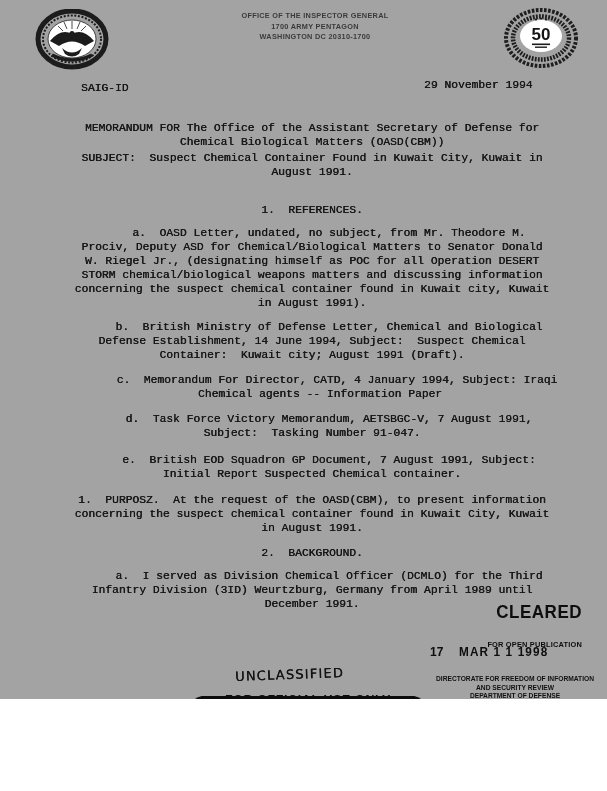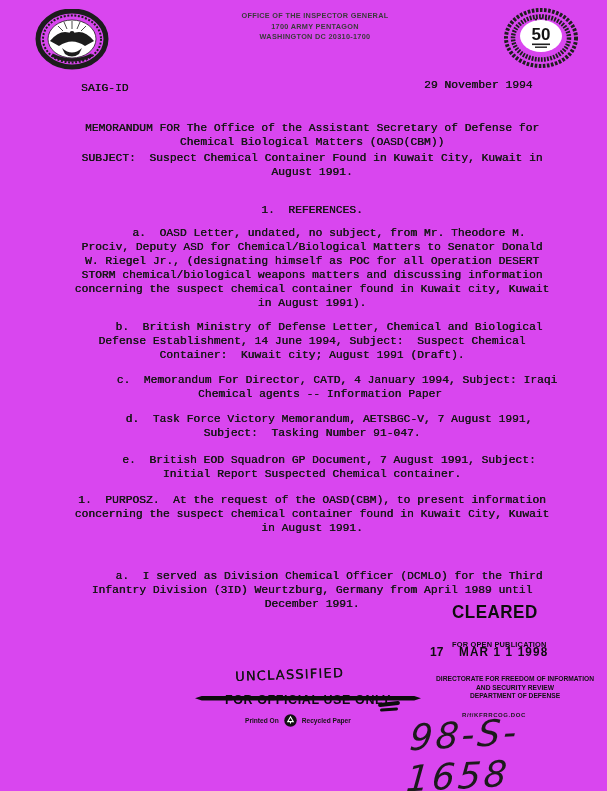--- a/index.html
+++ b/index.html
@@ -1,24 +1,24 @@
 <!DOCTYPE html>
 <html><head>
 <meta charset="utf-8">
 <style>
   html,body{margin:0;padding:0;background:#ffffff;}
-  #page{position:relative;width:607px;height:791px;background:#d946ef;overflow:hidden;
+  #page{position:relative;width:607px;height:699px;background:#a3a3a3;overflow:hidden;
         font-family:"Liberation Sans",sans-serif;color:#161616;}
   .abs{position:absolute;}
   .mono{font-family:"Liberation Mono","DejaVu Sans Mono",monospace;
         font-size:11.3px;line-height:13.9px;color:#161616;white-space:pre-wrap;
         text-shadow:0.35px 0 0 #161616;text-align:center;}
   .office{width:190px;text-align:center;font-size:7.3px;line-height:10.6px;
           font-weight:bold;color:#3a3a3a;letter-spacing:0.3px;}
-  .cleared-block{width:130px;text-align:left;color:#0d0d0d;}
+  .cleared-block{width:130px;text-align:right;color:#0d0d0d;}
   .cleared-big{font-size:17px;font-weight:bold;letter-spacing:0.5px;transform:scaleY(1.05);}
   .cleared-sub{font-size:7.4px;font-weight:bold;letter-spacing:0.2px;margin-top:17px;}
   .datestamp{display:flex;align-items:baseline;gap:16px;color:#0d0d0d;}
   .datestamp .day{font-size:12px;font-weight:bold;}
   .datestamp .rest{font-size:12.5px;font-weight:bold;letter-spacing:1.2px;transform:scaleX(0.94);transform-origin:left;}
   .directorate{width:184px;text-align:center;font-size:6.8px;line-height:8.6px;
                font-weight:bold;color:#101010;transform:scaleX(0.98);}
   .docref{font-size:6px;font-weight:bold;letter-spacing:0.6px;color:#181818;}
   .handwriting-big{font-family:"DejaVu Sans",sans-serif;font-style:italic;font-size:36px;
                    letter-spacing:3px;color:#1b1b1b;transform:rotate(-3deg) skewX(-8deg);}
@@ -94,20 +94,21 @@
 Container:  Kuwait city; August 1991 (Draft).</div>
   <div class="abs mono" style="left:62px;top:374px;width:500px;margin-left:8px;">     c.  Memorandum For Director, CATD, 4 January 1994, Subject: Iraqi
 Chemical agents -- Information Paper</div>
   <div class="abs mono" style="left:62px;top:413px;width:500px;">     d.  Task Force Victory Memorandum, AETSBGC-V, 7 August 1991,
 Subject:  Tasking Number 91-047.</div>
   <div class="abs mono" style="left:62px;top:454px;width:500px;">     e.  British EOD Squadron GP Document, 7 August 1991, Subject:
 Initial Report Suspected Chemical container.</div>
   <div class="abs mono" style="left:62px;top:494px;width:500px;">1.  PURPOSZ.  At the request of the OASD(CBM), to present information
 concerning the suspect chemical container found in Kuwait City, Kuwait
 in August 1991.</div>
+  <div class="abs mono" style="left:62px;top:547px;width:500px;">2.  BACKGROUND.</div>
   <div class="abs mono" style="left:62px;top:570px;width:500px;">     a.  I served as Division Chemical Officer (DCMLO) for the Third
 Infantry Division (3ID) Weurtzburg, Germany from April 1989 until
 December 1991.</div>
 
   <div class="abs cleared-block" style="left:452px;top:603px;">
     <div class="cleared-big">CLEARED</div>
     <div class="cleared-sub">FOR OPEN PUBLICATION</div>
   </div>
 
   <div class="abs datestamp" style="left:430px;top:645px;">

